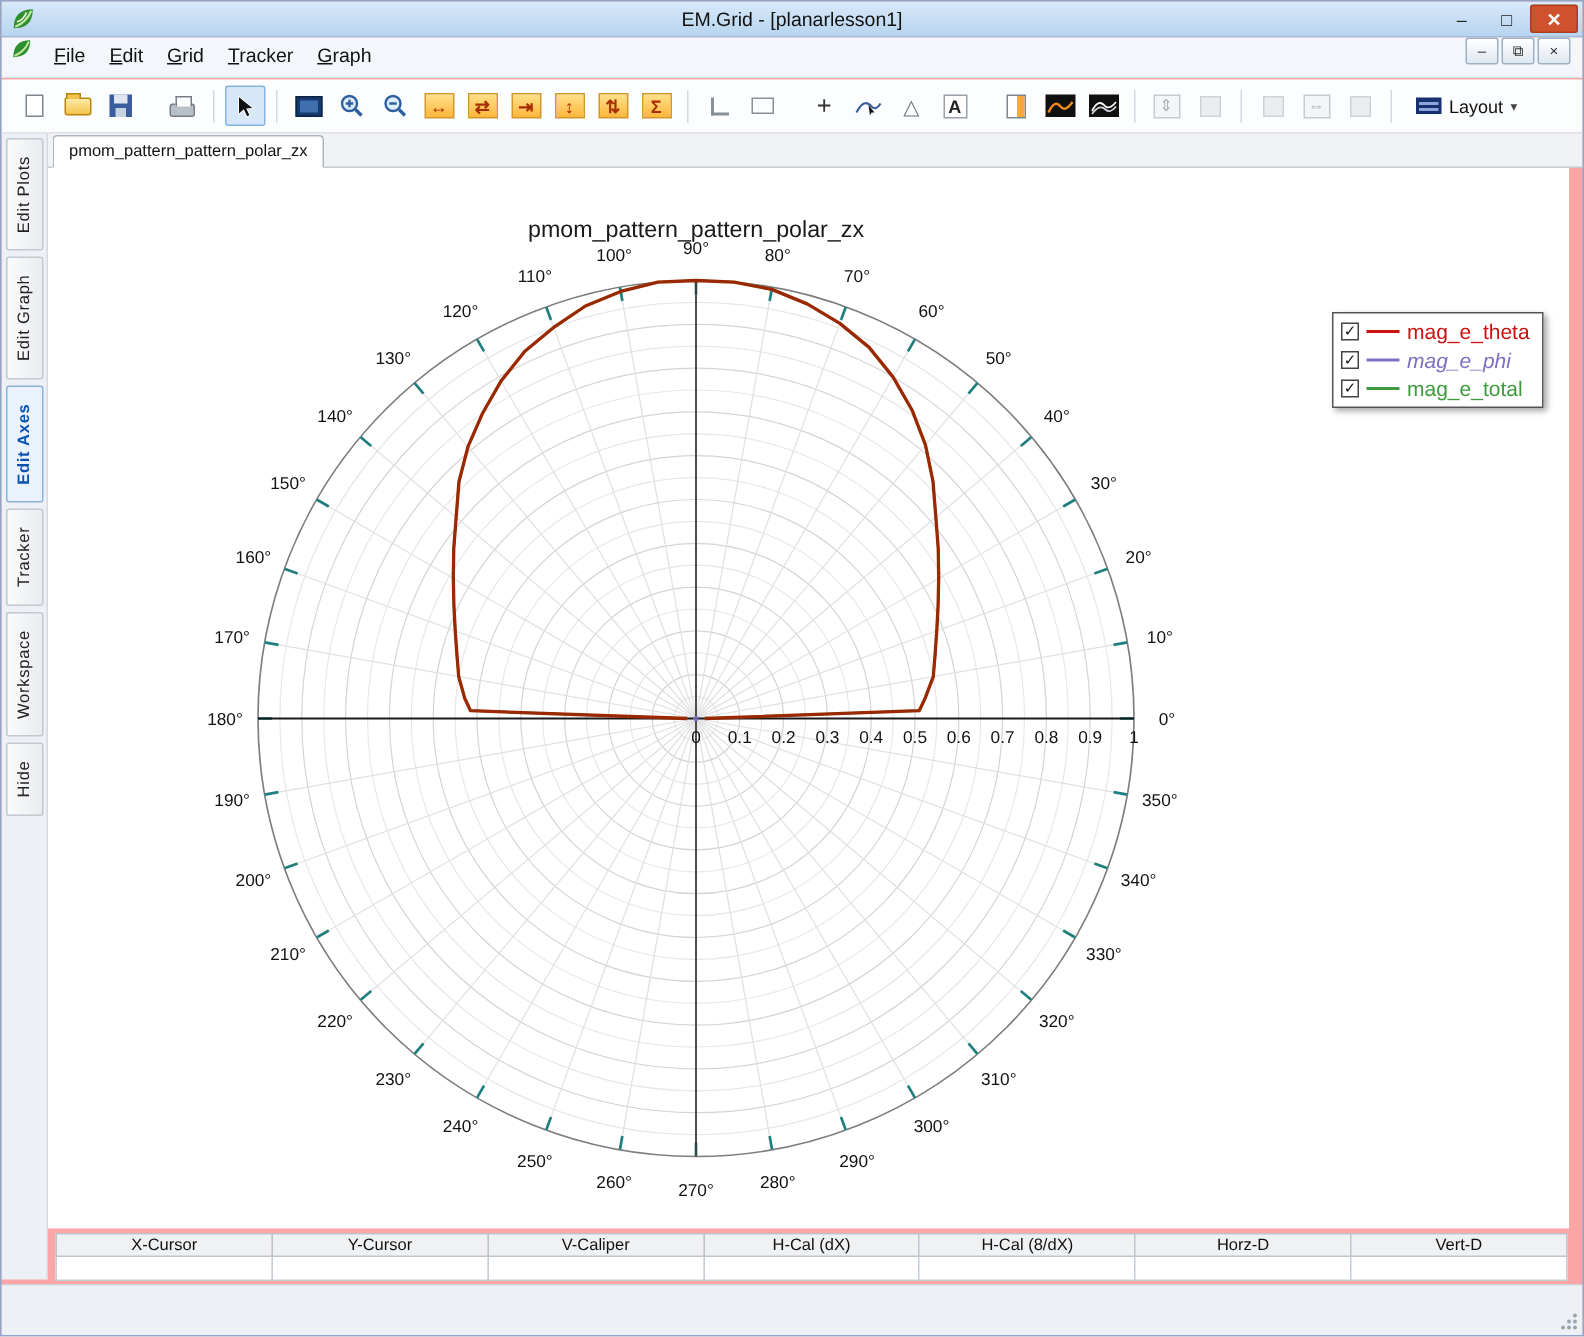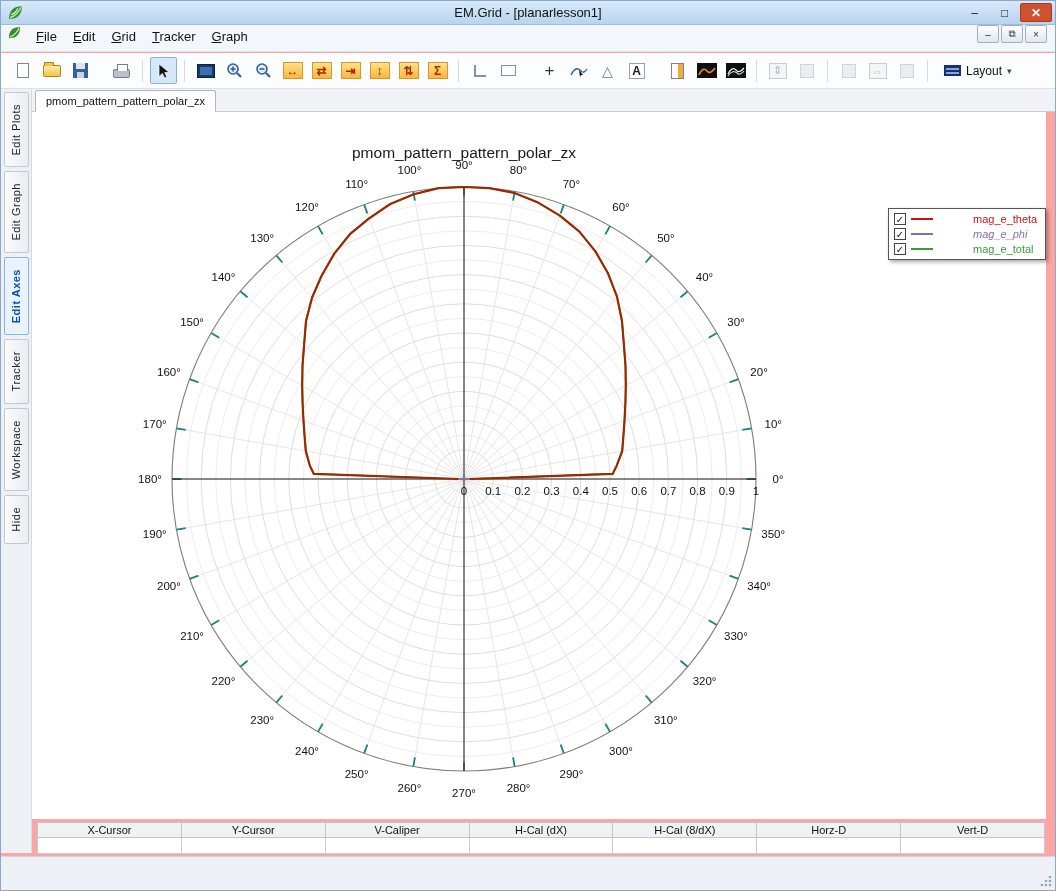--- a/index.html
+++ b/index.html
@@ -97,21 +97,21 @@
 
   
   .plot-area { position:absolute; top:111px; left:31px; width:1014px; height:707px; background:#fff; }
   .legend { position:absolute; left:856px; top:96px; background:#fff; border:1px solid #555;
             box-shadow:2px 2px 4px rgba(0,0,0,.35); padding:4px 8px 4px 5px; display:flex;
             flex-direction:column; gap:3px; }
   .legend-row { display:flex; align-items:center; gap:5px; }
   .legend-check { width:12px; height:12px; border:1px solid #444; background:#fff; font-size:10px;
                   line-height:11px; text-align:center; color:#111; }
   .legend-line { width:22px; height:2px; }
-  .legend-label { font-size:11px;margin-left:35px; }
+  .legend-label { font-size:14px; }
 
   
   .status-table { position:absolute; left:36px; top:821px; width:1008px; font-size:11px; }
   .st-row { display:flex; }
   .st-cell { flex:1; height:16px; display:flex; align-items:center; justify-content:center; }
   .st-head .st-cell { background:#f0f1f3; border:1px solid #bfc5cc; border-right:none; font-weight:normal; color:#111; }
   .st-head .st-cell:last-child { border-right:1px solid #bfc5cc; }
   .st-vals .st-cell { background:#fff; border:1px solid #c6ccd3; border-top:none; border-right:none; }
   .st-vals .st-cell:last-child { border-right:1px solid #c6ccd3; }
 

